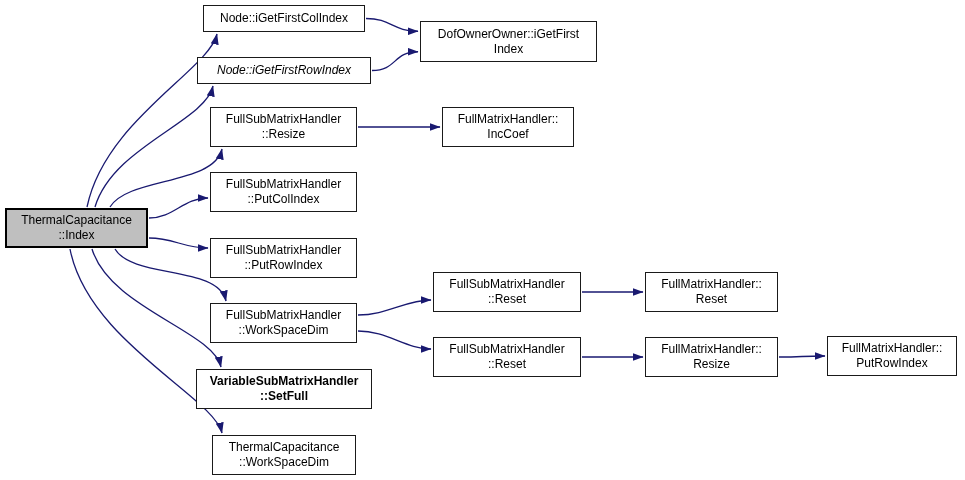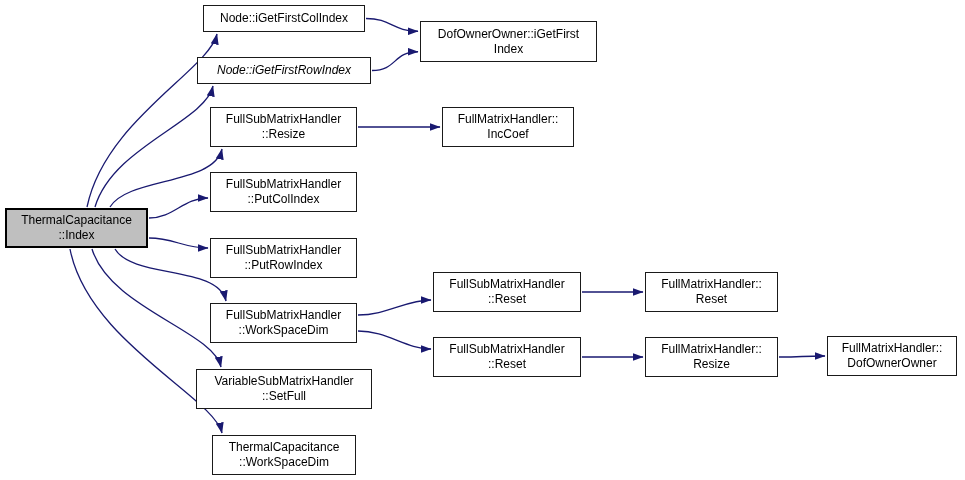--- a/index.html
+++ b/index.html
@@ -123,23 +123,23 @@
     <div class="node" style="left: 433px; top: 337px; width: 148px; height: 40px; background: rgb(255, 255, 255); border-color: rgb(26, 26, 26);">
       <div class="nline">FullSubMatrixHandler</div>
       <div class="nline">::Reset</div>
     </div>
     <div class="node" style="left: 645px; top: 337px; width: 133px; height: 40px; background: rgb(255, 255, 255); border-color: rgb(26, 26, 26);">
       <div class="nline">FullMatrixHandler::</div>
       <div class="nline">Resize</div>
     </div>
     <div class="node" style="left: 827px; top: 336px; width: 130px; height: 40px; background: rgb(255, 255, 255); border-color: rgb(26, 26, 26);">
       <div class="nline">FullMatrixHandler::</div>
-      <div class="nline">DofOwnerOwner</div>
+      <div class="nline">PutRowIndex</div>
     </div>
-    <div class="node" style="left: 196px; top: 369px; width: 176px; height: 40px; background: rgb(255, 255, 255); border-color: rgb(26, 26, 26);">
+    <div class="node" style="left: 196px; top: 369px; width: 176px; height: 40px; background: rgb(255, 255, 255); border-color: rgb(26, 26, 26); font-weight: bold;">
       <div class="nline">VariableSubMatrixHandler</div>
       <div class="nline">::SetFull</div>
     </div>
     <div class="node" style="left: 212px; top: 435px; width: 144px; height: 40px; background: rgb(255, 255, 255); border-color: rgb(26, 26, 26);">
       <div class="nline">ThermalCapacitance</div>
       <div class="nline">::WorkSpaceDim</div>
     </div>
   </div>
 
 </body></html>

